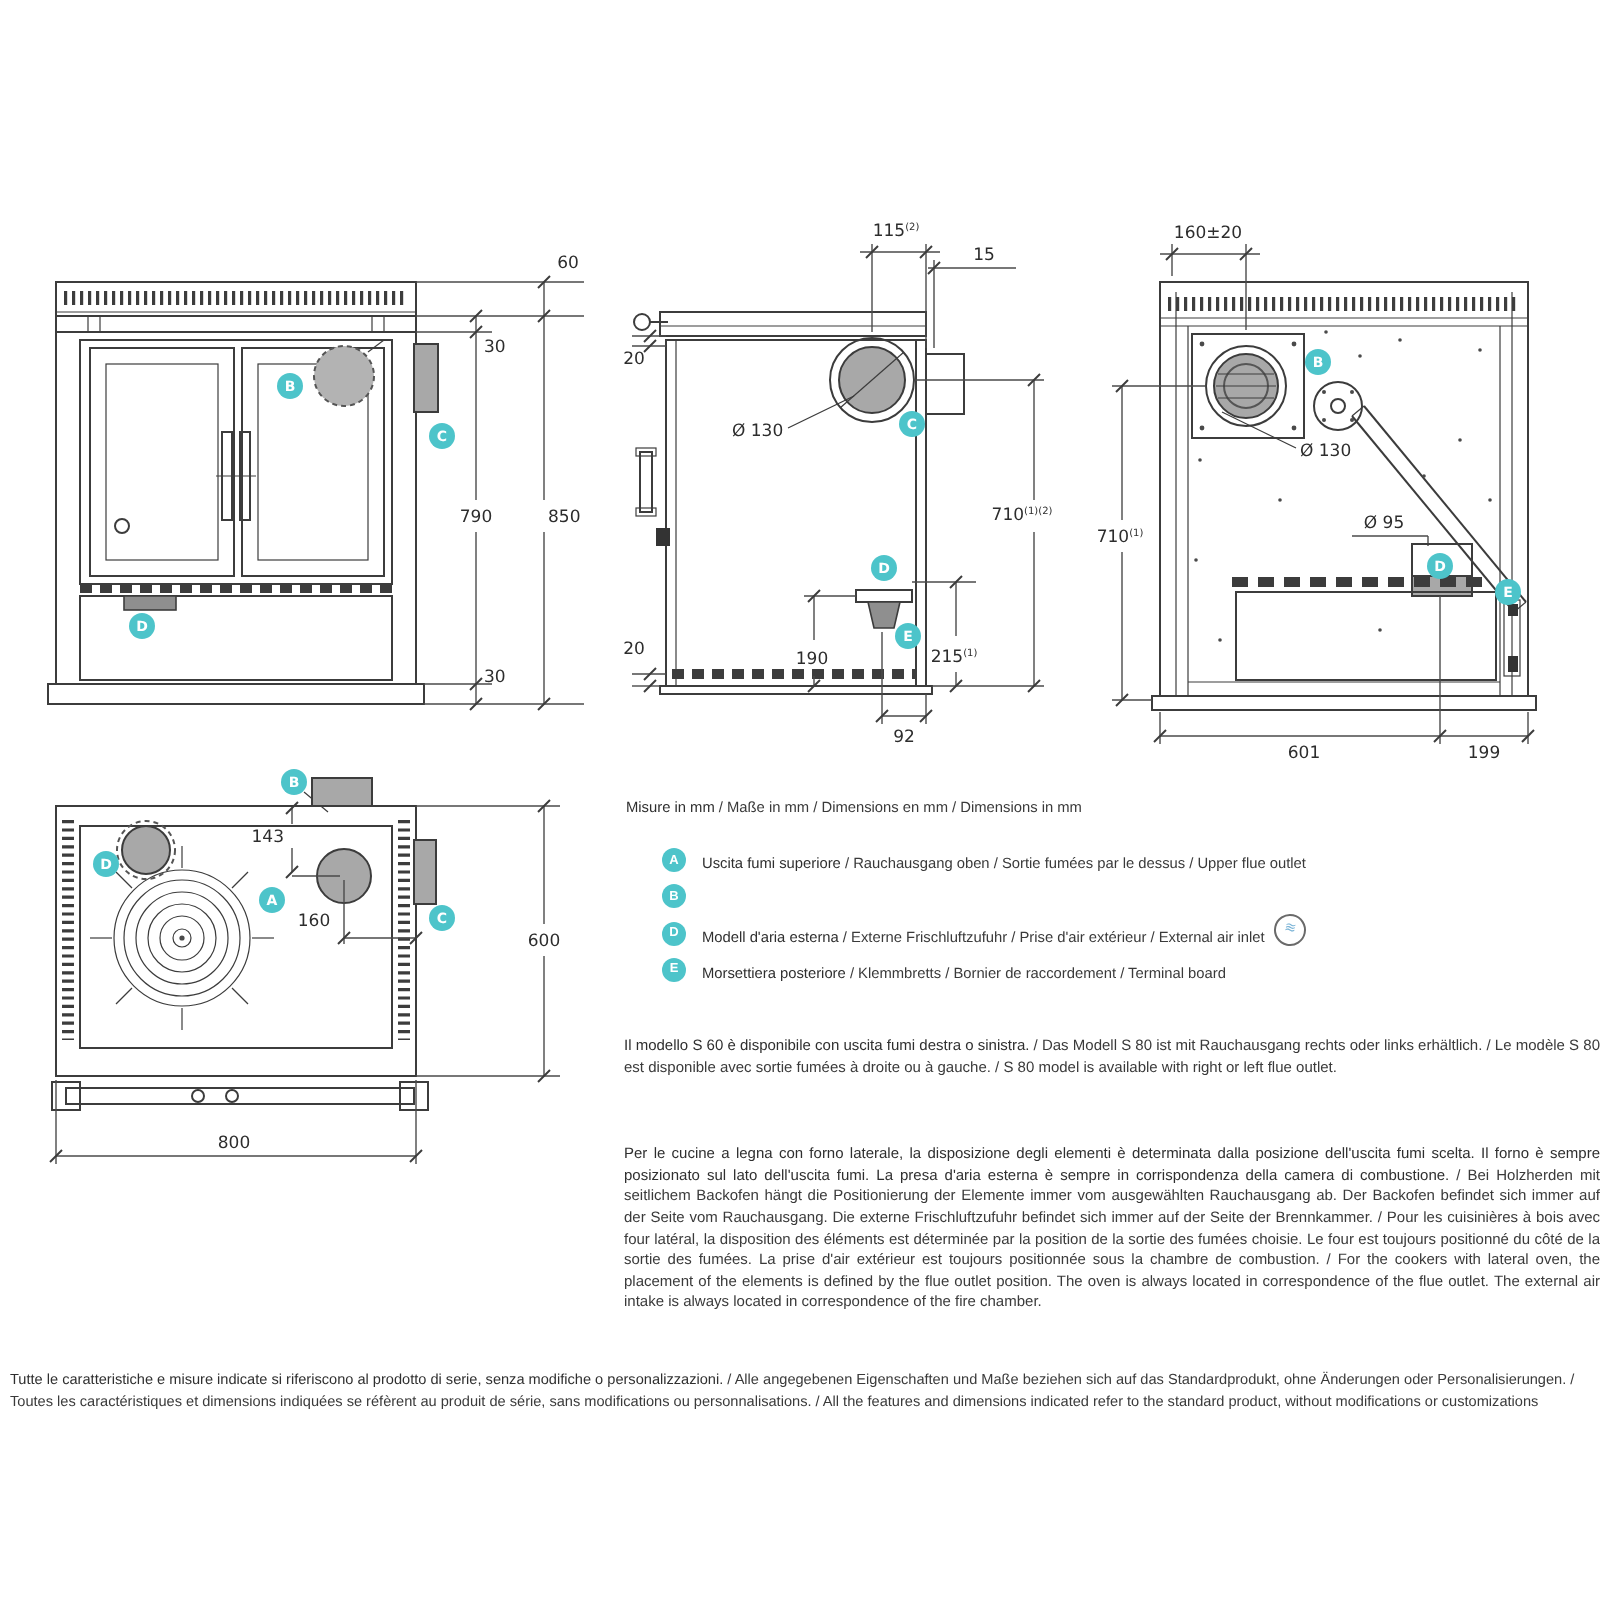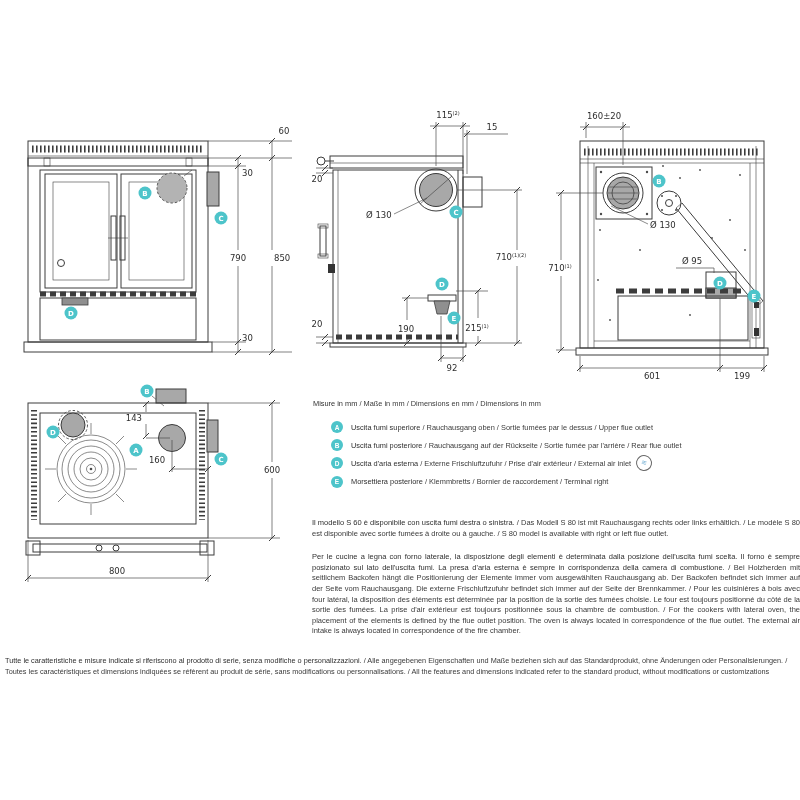--- a/index.html
+++ b/index.html
@@ -18,33 +18,33 @@
   .marker circle{fill:#4dc4ca;stroke:none;}
   .marker text{font:bold 7px "DejaVu Sans",sans-serif;fill:#ffffff;text-anchor:middle;}
   .vhatch{fill:none;stroke:#3c3c3c;stroke-width:7;stroke-dasharray:1.6 2.4;}
   .vrail{fill:none;stroke:#3c3c3c;stroke-width:6;stroke-dasharray:1.6 2.6;}
   .hdash{fill:none;stroke:#3c3c3c;stroke-width:5;stroke-dasharray:6 4;}
   .hdash2{fill:none;stroke:#3c3c3c;stroke-width:5;stroke-dasharray:8 5;}
   .dot{fill:#4a4a4a;}
   
   .legend-title{position:absolute;left:313px;top:399px;font-size:7.4px;}
   .legend-list{position:absolute;left:331px;top:418px;}
-  .legend-item{display:flex;align-items:center;height:18.2px;font-size:7.4px;white-space:nowrap;}
+  .legend-item{display:flex;align-items:flex-end;height:18.2px;font-size:7.4px;white-space:nowrap;}
   .lg-circle{display:inline-flex;align-items:center;justify-content:center;width:12px;height:12px;
              border-radius:50%;background:#4dc4ca;color:#fff;font-size:6.5px;font-weight:bold;
              margin-right:8px;flex:0 0 12px;}
   .it-reg{font-style:normal;}
   .it-ital{color:#3a3a3a;}
   .air-icon{display:inline-block;width:14px;height:14px;border:1px solid #6a6a6a;border-radius:50%;
             margin-left:5px;text-align:center;line-height:13px;font-size:7px;color:#7ab3d6;
             transform:rotate(12deg);}
   .para{position:absolute;left:312px;width:488px;font-size:7.5px;line-height:1.42;text-align:justify;}
   #para1{top:518px;}
-  #para2{top:552px;}
-  #footer-note{position:absolute;left:5px;top:656px;width:792px;font-size:7.3px;line-height:1.45;}
+  #para2{top:572px;}
+  #footer-note{position:absolute;left:5px;top:685px;width:792px;font-size:7.3px;line-height:1.45;}
 </style>
 </head>
 <body>
 
 <div id="page">
 
 <svg width="800" height="620" viewBox="0 0 800 620">
 
   <g>
     <rect x="28" y="141" width="180" height="201" class="ln"></rect>
@@ -364,30 +364,29 @@
 
 <div class="legend-title"><span class="it-reg">Misure in mm</span><span class="it-ital"> / Maße in mm / Dimensions en mm / Dimensions in mm</span></div>
 
 <div class="legend-list">
   <div class="legend-item">
     <span class="lg-circle">A</span>
     <span><span class="it-reg">Uscita fumi superiore</span><span class="it-ital"> / Rauchausgang oben  / Sortie fumées par le dessus / Upper flue outlet</span></span>
   </div>
   <div class="legend-item">
     <span class="lg-circle">B</span>
-    <span><span class="it-reg">Uscita fumi posteriore</span><span class="it-ital"> /  Rauchausgang auf der Rückseite / Sortie fumée par l'arrière / Rear flue outlet</span></span>
   </div>
   <div class="legend-item">
     <span class="lg-circle">D</span>
-    <span><span class="it-reg">Uscita d'aria esterna</span><span class="it-ital"> / Externe Frischluftzufuhr / Prise d'air extérieur / External air inlet</span></span>
+    <span><span class="it-reg">Modell d'aria esterna</span><span class="it-ital"> / Externe Frischluftzufuhr / Prise d'air extérieur / External air inlet</span></span>
     <span class="air-icon">≋</span>
   </div>
   <div class="legend-item">
     <span class="lg-circle">E</span>
-    <span><span class="it-reg">Morsettiera posteriore</span><span class="it-ital"> / Klemmbretts / Bornier de raccordement / Terminal right</span></span>
+    <span><span class="it-reg">Morsettiera posteriore</span><span class="it-ital"> / Klemmbretts / Bornier de raccordement / Terminal board</span></span>
   </div>
 </div>
 
 <div class="para" id="para1"><span class="it-reg">Il modello S 60 è disponibile con uscita fumi destra o sinistra.</span><span class="it-ital"> / Das Modell S 80 ist mit Rauchausgang rechts oder links erhältlich. / Le modèle S 80 est disponible avec sortie fumées à droite ou à gauche. / S 80 model is available with right or left flue outlet.</span></div>
 
 <div class="para" id="para2"><span class="it-reg">Per le cucine a legna con forno laterale, la disposizione degli elementi è determinata dalla posizione dell'uscita fumi scelta. Il forno è sempre posizionato sul lato dell'uscita fumi. La presa d'aria esterna è sempre in corrispondenza della camera di combustione.</span><span class="it-ital"> / Bei Holzherden mit seitlichem Backofen hängt die Positionierung der Elemente immer vom ausgewählten Rauchausgang ab. Der Backofen befindet sich immer auf der Seite vom Rauchausgang. Die externe Frischluftzufuhr befindet sich immer auf der Seite der Brennkammer. / Pour les cuisinières à bois avec four latéral, la disposition des éléments est déterminée par la position de la sortie des fumées choisie. Le four est toujours positionné du côté de la sortie des fumées. La prise d'air extérieur est toujours positionnée sous la chambre de combustion. / For the cookers with lateral oven, the placement of the elements is defined by the flue outlet position. The oven is always located in correspondence of the flue outlet. The external air intake is always located in correspondence of the fire chamber.</span></div>
 
 <div id="footer-note"><span class="it-reg">Tutte le caratteristiche e misure indicate si riferiscono al prodotto di serie, senza modifiche o personalizzazioni.</span><span class="it-ital"> / Alle angegebenen Eigenschaften und Maße beziehen sich auf das Standardprodukt, ohne Änderungen oder Personalisierungen. / Toutes les caractéristiques et dimensions indiquées se réfèrent au produit de série, sans modifications ou personnalisations. / All the features and dimensions indicated refer to the standard product, without modifications or customizations</span></div>
 
 </div>

